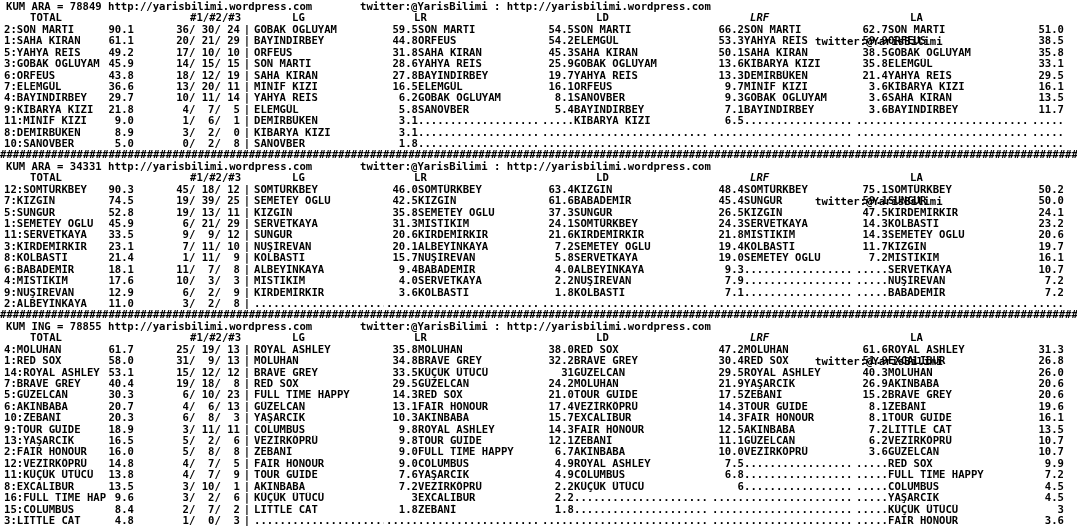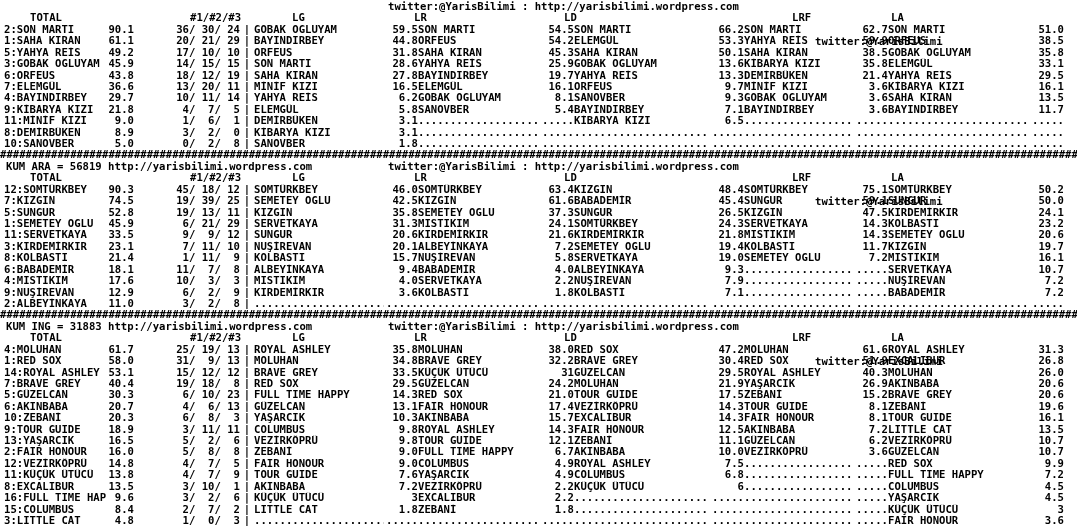--- a/index.html
+++ b/index.html
@@ -6,44 +6,45 @@
   body{
     width:1077px;height:526px;overflow:hidden;
     background:#ffffff;color:#000000;
     font-family:"DejaVu Sans Mono",monospace;
     font-weight:700;font-size:10.6px;line-height:11.43px;
     padding-top:1px;
   }
   .ln{position:relative;height:11.43px;white-space:pre;}
   .ln > span{position:absolute;top:0;}
   .h-left{left:6px;}
-  .h-mid{left:388px;}
+  .h-mid{left:360px;}
   .h-right{left:815px;margin-top:35px;}
   .c-total{left:6px;margin-left:24px;}
   .c-nums{left:190px;text-align:right;}
   .c-lg{left:292px;}
   .c-lr{left:414px;}
-  .c-ld{left:564px;}
-  .c-lrf{left:792px;}
-  .c-la{left:891px;}
+  .c-ld{left:596px;}
+  .c-lrf{left:750px;font-style:italic;}
+  .c-la{left:910px;}
   .row{
     display:grid;
     grid-template-columns:104px 26px 106px 14px 130px 34px 122px 34px 136px 34px 110px 34px 140px 36px;
     height:11.43px;padding-left:4px;white-space:pre;
   }
   .row span{overflow:hidden;display:block;}
   .val{text-align:right;}
   .pipe{text-align:center;}
   .hash{height:11.43px;overflow:hidden;white-space:pre;}
 </style>
 </head>
 <body>
 
 <section>
   <div class="ln">
+    <span class="h-left">KUM ARA = 78849 http://yarisbilimi.wordpress.com</span>
     <span class="h-mid">twitter:@YarisBilimi : http://yarisbilimi.wordpress.com</span>
     <span class="h-right">twitter:@YarisBilimi</span>
   </div>
   <div class="ln">
     <span class="c-total">TOTAL</span>
     <span class="c-nums">#1/#2/#3</span>
     <span class="c-lg">LG</span>
     <span class="c-lr">LR</span>
     <span class="c-ld">LD</span>
     <span class="c-lrf">LRF</span>
@@ -60,21 +61,21 @@
       <div class="row"><span class="name">9:KİBARYA KIZI</span><span class="val">21.8</span><span class="val"> 4/  7/  5</span><span class="pipe">|</span><span class="name">ELEMGÜL</span><span class="val">5.8</span><span class="name">SANOVBER</span><span class="val">5.4</span><span class="name">BAYINDIRBEY</span><span class="val">7.1</span><span class="name">BAYINDIRBEY</span><span class="val">3.6</span><span class="name">BAYINDIRBEY</span><span class="val">11.7</span></div>
       <div class="row"><span class="name">11:MİNİF KIZI</span><span class="val">9.0</span><span class="val"> 1/  6/  1</span><span class="pipe">|</span><span class="name">DEMİRBÜKEN</span><span class="val">3.1</span><span class="name">..........................</span><span class="val">.....</span><span class="name">KİBARYA KIZI</span><span class="val">6.5</span><span class="name">..........................</span><span class="val">.....</span><span class="name">..........................</span><span class="val">.....</span></div>
       <div class="row"><span class="name">8:DEMİRBÜKEN</span><span class="val">8.9</span><span class="val"> 3/  2/  0</span><span class="pipe">|</span><span class="name">KİBARYA KIZI</span><span class="val">3.1</span><span class="name">..........................</span><span class="val">.....</span><span class="name">..........................</span><span class="val">.....</span><span class="name">..........................</span><span class="val">.....</span><span class="name">..........................</span><span class="val">.....</span></div>
       <div class="row"><span class="name">10:SANOVBER</span><span class="val">5.0</span><span class="val"> 0/  2/  8</span><span class="pipe">|</span><span class="name">SANOVBER</span><span class="val">1.8</span><span class="name">..........................</span><span class="val">.....</span><span class="name">..........................</span><span class="val">.....</span><span class="name">..........................</span><span class="val">.....</span><span class="name">..........................</span><span class="val">.....</span></div>
     </div>
   <div class="hash">########################################################################################################################################################################################################</div>
 </section>
 
 <section>
   <div class="ln">
-    <span class="h-left">KUM ARA = 56819 http://yarisbilimi.wordpress.com</span>
+    <span class="h-left">KUM ARA = 34331 http://yarisbilimi.wordpress.com</span>
     <span class="h-mid">twitter:@YarisBilimi : http://yarisbilimi.wordpress.com</span>
     <span class="h-right">twitter:@YarisBilimi</span>
   </div>
   <div class="ln">
     <span class="c-total">TOTAL</span>
     <span class="c-nums">#1/#2/#3</span>
     <span class="c-lg">LG</span>
     <span class="c-lr">LR</span>
     <span class="c-ld">LD</span>
     <span class="c-lrf">LRF</span>
@@ -91,21 +92,21 @@
       <div class="row"><span class="name">6:BABADEMİR</span><span class="val">18.1</span><span class="val">11/  7/  8</span><span class="pipe">|</span><span class="name">ALBEYİNKAYA</span><span class="val">9.4</span><span class="name">BABADEMİR</span><span class="val">4.0</span><span class="name">ALBEYİNKAYA</span><span class="val">9.3</span><span class="name">..........................</span><span class="val">.....</span><span class="name">SERVETKAYA</span><span class="val">10.7</span></div>
       <div class="row"><span class="name">4:MISTIKIM</span><span class="val">17.6</span><span class="val">10/  3/  3</span><span class="pipe">|</span><span class="name">MISTIKIM</span><span class="val">4.0</span><span class="name">SERVETKAYA</span><span class="val">2.2</span><span class="name">NUŞİREVAN</span><span class="val">7.9</span><span class="name">..........................</span><span class="val">.....</span><span class="name">NUŞİREVAN</span><span class="val">7.2</span></div>
       <div class="row"><span class="name">9:NUŞİREVAN</span><span class="val">12.9</span><span class="val"> 6/  2/  9</span><span class="pipe">|</span><span class="name">KIRDEMİRKIR</span><span class="val">3.6</span><span class="name">KOLBASTI</span><span class="val">1.8</span><span class="name">KOLBASTI</span><span class="val">7.1</span><span class="name">..........................</span><span class="val">.....</span><span class="name">BABADEMİR</span><span class="val">7.2</span></div>
       <div class="row"><span class="name">2:ALBEYİNKAYA</span><span class="val">11.0</span><span class="val"> 3/  2/  8</span><span class="pipe">|</span><span class="name">..........................</span><span class="val">.....</span><span class="name">..........................</span><span class="val">.....</span><span class="name">..........................</span><span class="val">.....</span><span class="name">..........................</span><span class="val">.....</span><span class="name">..........................</span><span class="val">.....</span></div>
     </div>
   <div class="hash">########################################################################################################################################################################################################</div>
 </section>
 
 <section>
   <div class="ln">
-    <span class="h-left">KUM ING = 31883 http://yarisbilimi.wordpress.com</span>
+    <span class="h-left">KUM ING = 78855 http://yarisbilimi.wordpress.com</span>
     <span class="h-mid">twitter:@YarisBilimi : http://yarisbilimi.wordpress.com</span>
     <span class="h-right">twitter:@YarisBilimi</span>
   </div>
   <div class="ln">
     <span class="c-total">TOTAL</span>
     <span class="c-nums">#1/#2/#3</span>
     <span class="c-lg">LG</span>
     <span class="c-lr">LR</span>
     <span class="c-ld">LD</span>
     <span class="c-lrf">LRF</span>

